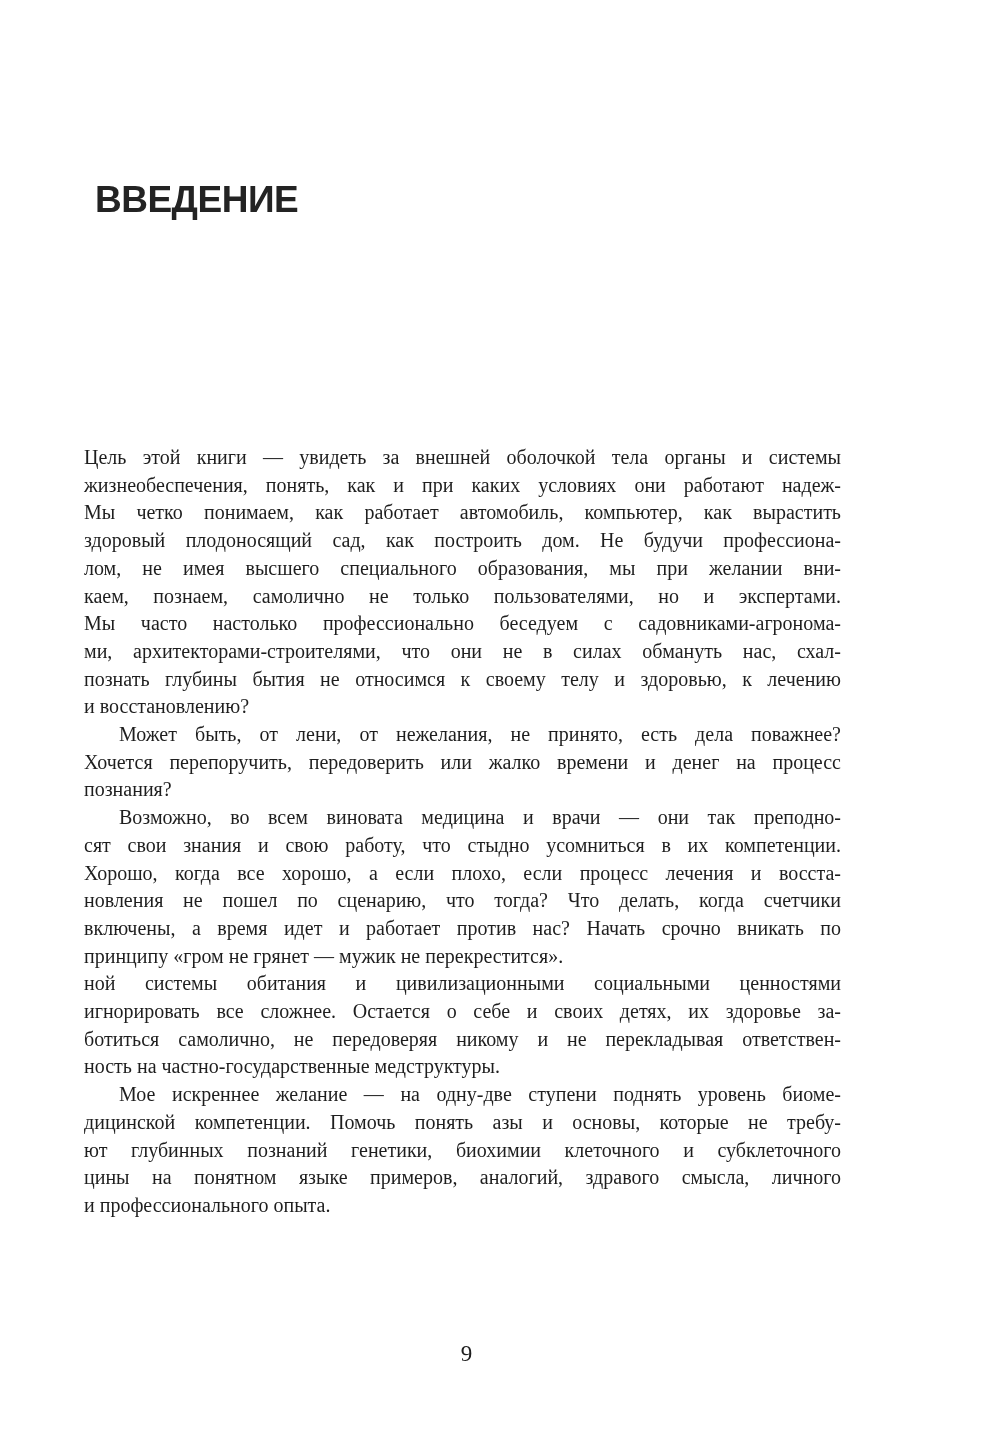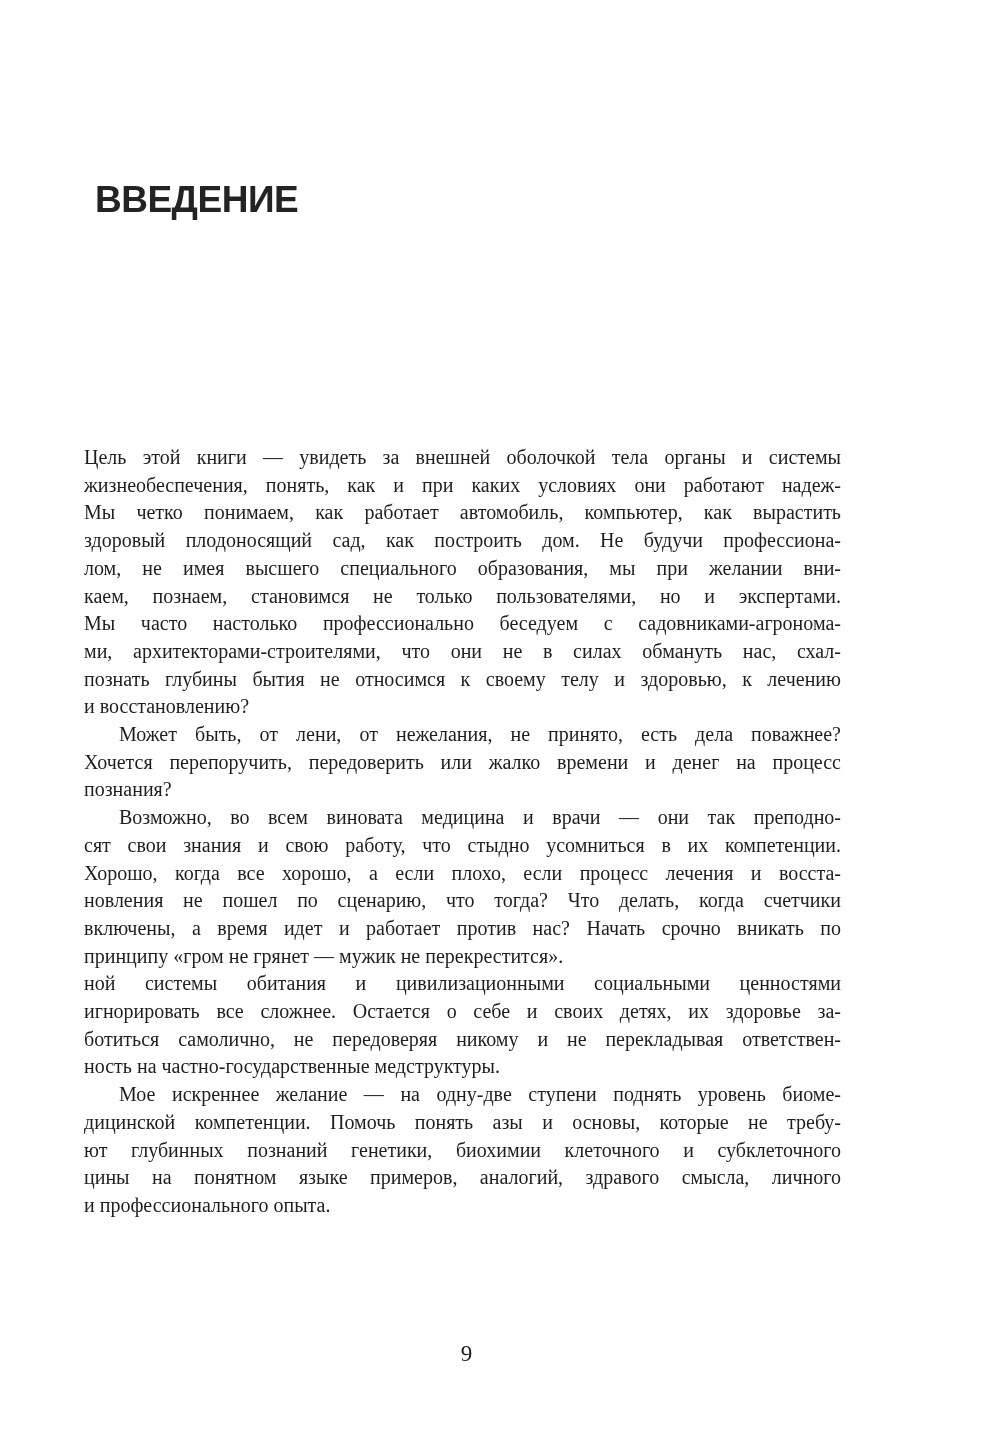--- a/index.html
+++ b/index.html
@@ -67,21 +67,21 @@
 <div class="page">
   <h1 class="chapter-title">ВВЕДЕНИЕ</h1>
 
   <div class="body-text">
       <div class="paragraph">
         <div class="line">Цель этой книги — увидеть за внешней оболочкой тела органы и системы</div>
         <div class="line">жизнеобеспечения, понять, как и при каких условиях они работают надеж-</div>
         <div class="line">Мы четко понимаем, как работает автомобиль, компьютер, как вырастить</div>
         <div class="line">здоровый плодоносящий сад, как построить дом. Не будучи профессиона-</div>
         <div class="line">лом, не имея высшего специального образования, мы при желании вни-</div>
-        <div class="line">каем, познаем, становимся не только пользователями, но и экспертами.</div>
+        <div class="line">каем, познаем, самолично не только пользователями, но и экспертами.</div>
         <div class="line">Мы часто настолько профессионально беседуем с садовниками-агронома-</div>
         <div class="line">ми, архитекторами-строителями, что они не в силах обмануть нас, схал-</div>
         <div class="line">познать глубины бытия не относимся к своему телу и здоровью, к лечению</div>
         <div class="line last">и восстановлению?</div>
       </div>
       <div class="paragraph">
         <div class="line first-indent">Может быть, от лени, от нежелания, не принято, есть дела поважнее?</div>
         <div class="line">Хочется перепоручить, передоверить или жалко времени и денег на процесс</div>
         <div class="line last">познания?</div>
       </div>

